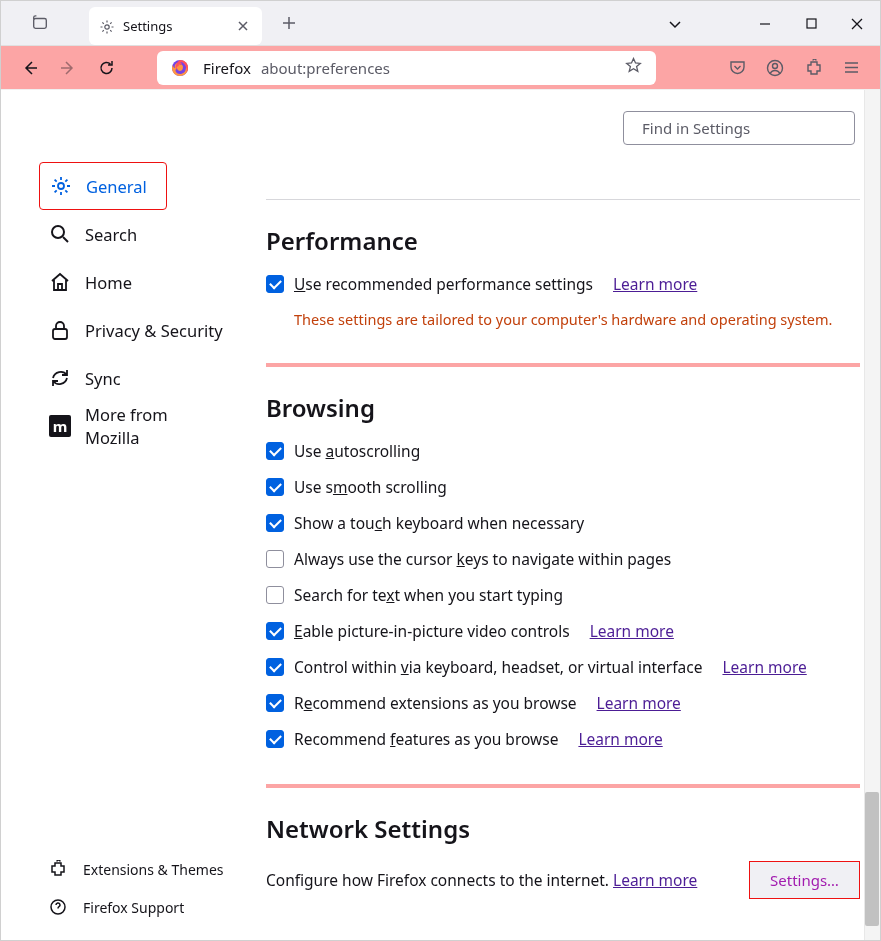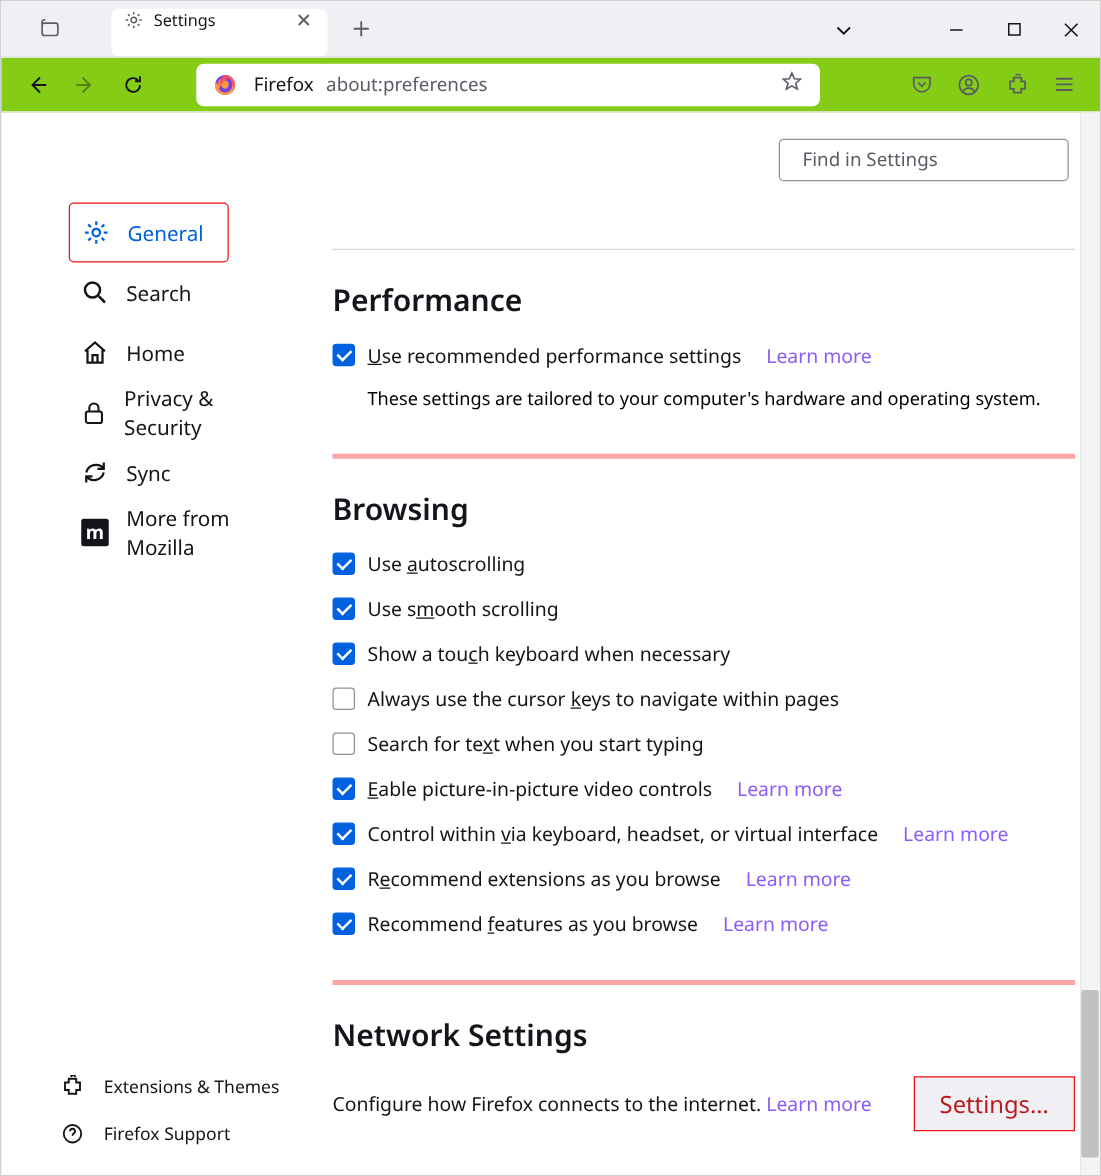--- a/index.html
+++ b/index.html
@@ -1,63 +1,63 @@
 <!DOCTYPE html>
 <html><head>
 <meta charset="utf-8">
 <style>
 *{box-sizing:border-box;margin:0;padding:0;font-family:"Segoe UI",system-ui,-apple-system,sans-serif}
 body{width:881px;height:941px;background:#fff;border:1px solid #d0d0d0;overflow:hidden;position:relative}
 .titlebar{height:45px;background:#f0f0f4;display:flex;align-items:center;position:relative;border-bottom:1px solid #e0e0e0}
 .tab-drop{width:42px;height:42px;display:flex;align-items:center;justify-content:center;margin-left:18px}
 .tab-drop svg{width:18px;height:18px}
-.tab{background:#fff;height:38px;border-radius:6px;display:flex;padding:0 10px;margin-left:28px;width:173px;position:relative;top:3px}
+.tab{background:#fff;height:38px;border-radius:6px;display:flex;align-items:center;padding:0 10px;margin-left:28px;width:173px;position:relative;top:3px}
 .tab-icon{width:16px;height:16px;margin-right:8px}
 .tab-label{font-size:13px;flex:1;color:#15141a}
 .tab-close{width:18px;height:18px;display:flex;align-items:center;justify-content:center;border-radius:3px}
 .new-tab{width:30px;height:30px;display:flex;align-items:center;justify-content:center;margin-left:12px}
 .win-controls{position:absolute;right:0;top:0;display:flex;height:45px}
 .win-btn{width:46px;display:flex;align-items:center;justify-content:center}
 .win-chevron{position:absolute;right:182px;top:0;height:45px;width:46px;display:flex;align-items:center;justify-content:center}
-.toolbar{height:44px;background:#84cc16;display:flex;align-items:center;padding:0 12px;gap:4px;border-bottom:1px solid #f0f0f0}
+.toolbar{height:44px;background:#fca5a5;display:flex;align-items:center;padding:0 12px;gap:4px;border-bottom:1px solid #f0f0f0}
 .tool-btn{width:34px;height:34px;display:flex;align-items:center;justify-content:center;border-radius:4px}
 .tool-btn.disabled{opacity:.4}
 .url-bar{flex:1;height:34px;background:#fff;border:0px solid #ccc;border-radius:6px;display:flex;align-items:center;margin:0 10px 0 30px;padding:0 6px}
 .url-identity{display:flex;align-items:center;gap:8px;padding:0 8px}
 .ff-logo{width:18px;height:18px}
 .url-text{font-size:15px;color:#5b5b66;padding-left:6px}
 .url-text .brand{color:#15141a;padding-right:10px}
 .url-star{margin-left:auto;padding:0 8px}
 .toolbar-right{display:flex;align-items:center;gap:4px;padding-left:50px}
 .content{display:flex;height:calc(100% - 89px);position:relative}
-.sidebar{width:235px;padding-top:72px;padding-left:54px}
+.sidebar{width:235px;padding-top:72px;padding-left:38px}
 .side-item{display:flex;align-items:center;gap:14px;height:48px;padding:0 10px;font-size:16.5px;color:#15141a;cursor:pointer;border-radius:4px}
 .side-item.active{color:#0061e0}
 .side-item.highlighted{border:1.5px solid #e11;width:128px}
 .side-icon{width:22px;height:22px;display:flex;align-items:center;justify-content:center}
 .side-bottom{position:absolute;bottom:14px;left:38px}
 .side-bottom .side-item{font-size:14px;gap:16px;height:38px}
 .side-bottom .side-icon{width:18px;height:18px}
 .main{flex:1;padding:0 20px 0 30px;overflow-y:auto}
 .search-wrap{display:flex;justify-content:flex-end;padding:21px 5px 0 0}
 .search-box{width:232px;height:34px;border:1px solid #8f8f9d;border-radius:4px;display:flex;align-items:center;padding:0 10px}
 .search-box input{border:none;outline:none;font-size:15px;flex:1;background:transparent}
 .search-box input::placeholder{color:#5b5b66}
 .section{border-top:4px solid #fca5a5;margin-top:34px;padding-top:24px}
 .section.first{border-top:1px solid #d7d7db;margin-top:54px}
 .section h2{font-size:24px;font-weight:600;color:#15141a;margin-bottom:16px}
 .check-row{display:flex;align-items:center;gap:10px;margin-bottom:14px;font-size:15.5px;color:#15141a}
 .cbox{width:18px;height:18px;border:1.5px solid #8f8f9d;border-radius:3px;display:inline-flex;align-items:center;justify-content:center;flex-shrink:0}
 .cbox.checked{background:#0061e0;border-color:#0061e0}
 .cbox.checked::after{content:"";width:5px;height:9px;border:solid #fff;border-width:0 2.5px 2.5px 0;transform:rotate(45deg) translate(-1px,-1px)}
-.link{color:#8b5cf6;font-size:15.5px;margin-left:10px;cursor:pointer}
-.check-desc{font-size:14.5px;color:#000000;margin-left:28px}
+.link{color:#4c1d95;text-decoration:underline;font-size:15.5px;margin-left:10px;cursor:pointer}
+.check-desc{font-size:14.5px;color:#c2410c;margin-left:28px}
 .network-row{display:flex;align-items:center;justify-content:space-between}
 .network-text{font-size:15.5px;color:#15141a}
-.settings-btn{padding:8px 20px;background:#f0f0f4;border:1.5px solid #e11;font-size:19px;color:#b91c1c;cursor:pointer;font-family:inherit}
+.settings-btn{padding:8px 20px;background:#f0f0f4;border:1.5px solid #e11;font-size:15px;color:#a21caf;cursor:pointer;font-family:inherit}
 .vscroll{position:absolute;right:0;top:89px;bottom:0;width:16px;background:#f4f4f4;border-left:1px solid #e8e8e8}
 .vthumb{position:absolute;right:1px;width:14px;background:#c1c1c1;border-radius:2px}
 u{text-decoration:underline}
 .m-box{display:inline-block;width:22px;height:22px;background:#15141a;color:#fff;text-align:center;font-weight:700;line-height:22px;font-size:15px;border-radius:2px}
 </style>
 </head>
 <body>
 
 <div class="titlebar">
   <div class="tab-drop">

